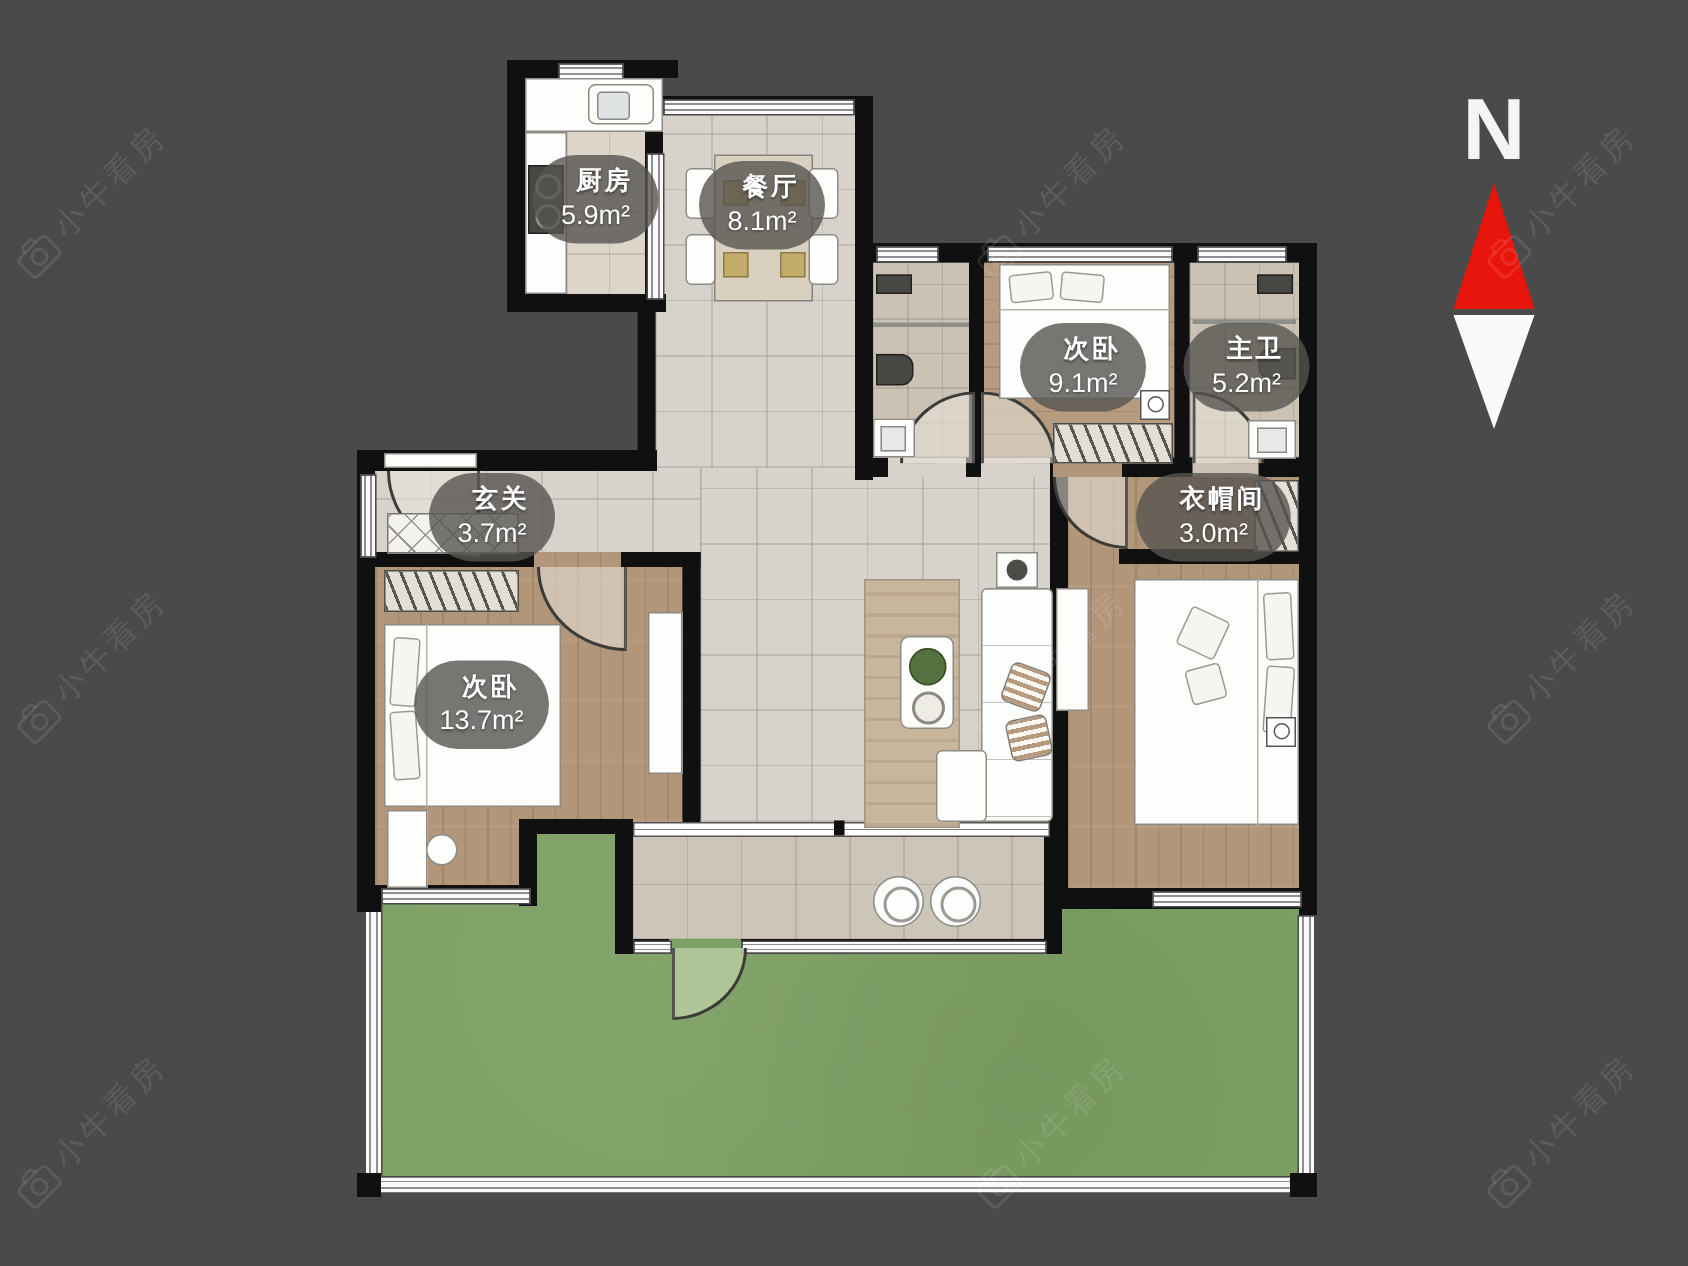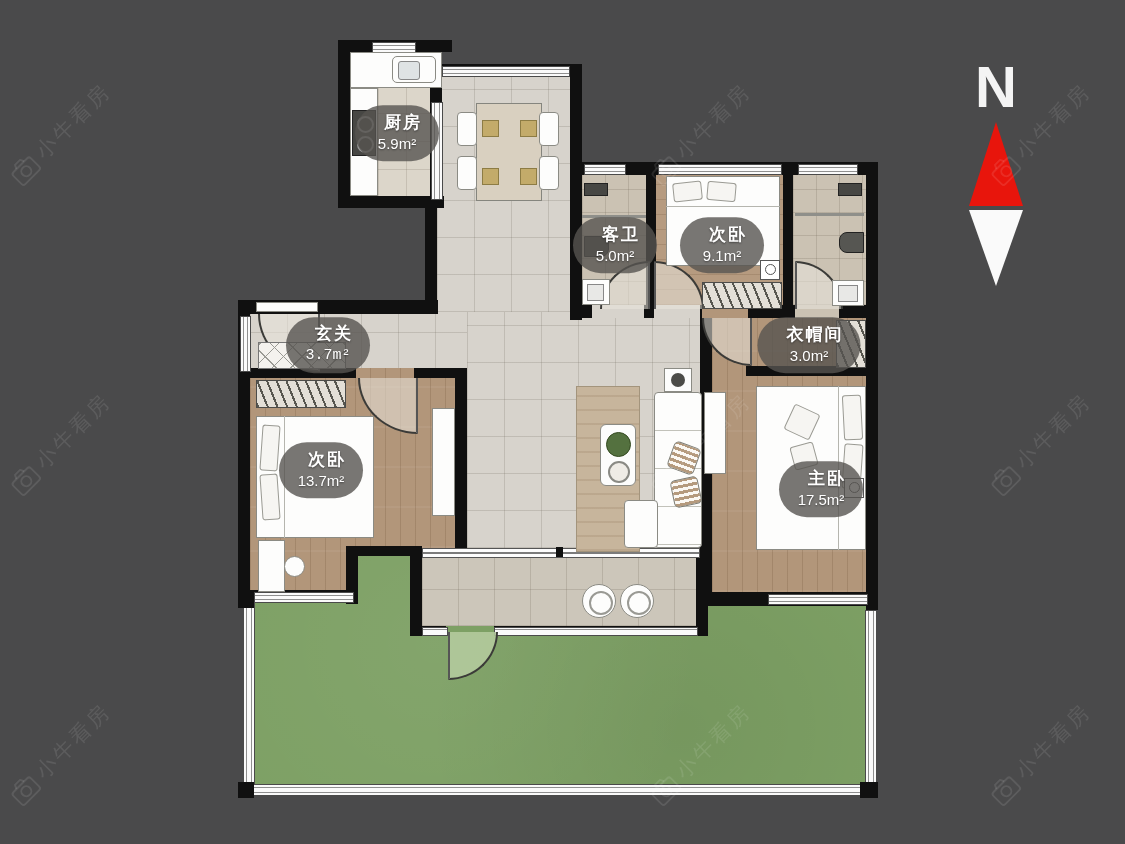--- a/index.html
+++ b/index.html
@@ -54,21 +54,21 @@
   .circle{border-radius:50%;}
   .stripe{background-image:repeating-linear-gradient(0deg,#b59a7d 0 3px,#fbf8f3 3px 6px)!important;}
   .pillow{position:absolute;background:#f6f5f2;border:1px solid #9a9a93;border-radius:3px;}
   .ac{position:absolute;background:#fff;border:1px solid #555;box-sizing:border-box;}
   .ac i{display:block;width:9px;height:9px;border:1.5px solid #555;border-radius:50%;margin:3px auto 0;}
   
   .label{position:absolute;transform:translate(-50%,-50%);background:rgba(86,84,80,.80);
     border-radius:30px;color:#fff;text-align:center;padding:7px 17px;line-height:1.3;
     text-shadow:0 1px 2px rgba(0,0,0,.45);white-space:nowrap;}
   .label .rn{display:block;font-size:17px;font-weight:bold;letter-spacing:2px;margin-left:12px;}
-  .label .ra{display:block;font-size:15px;}
+  .label .ra{display:block;font-size:18px;}
   
   .compass{position:absolute;left:938px;top:58px;width:116px;height:240px;text-align:center;}
   .compass-n{font-size:58px;font-weight:bold;color:#f4f4f4;line-height:1;}
   
   .wm{position:absolute;display:flex;align-items:center;gap:7px;color:rgba(255,255,255,.10);
       font-size:21px;letter-spacing:3px;transform-origin:0 50%;transform:rotate(-45deg);
       white-space:nowrap;pointer-events:none;}
   .wm svg{flex:0 0 auto;}
 </style>
 </head>
@@ -228,43 +228,43 @@
 
   <div class="furn circle" style="left:582px;top:584px;width:34px;height:34px;"></div>
   <div class="abs circle" style="left:589px;top:591px;width:20px;height:20px;border:2px solid #9a9a94;"></div>
   <div class="furn circle" style="left:620px;top:584px;width:34px;height:34px;"></div>
   <div class="abs circle" style="left:627px;top:591px;width:20px;height:20px;border:2px solid #9a9a94;"></div>
 
   <div class="label" style="left:397px;top:133px;">
     <span class="rn">厨房</span>
     <span class="ra">5.9m²</span>
   </div>
-  <div class="label" style="left:615px;top:245px;">
-    <span class="rn">客卫</span>
-    <span class="ra">5.0m²</span>
+  <div class="label" style="left:508px;top:137px;">
+    <span class="rn">餐厅</span>
+    <span class="ra">8.1m²</span>
   </div>
   <div class="label" style="left:722px;top:245px;">
     <span class="rn">次卧</span>
     <span class="ra">9.1m²</span>
   </div>
-  <div class="label" style="left:328px;top:345px;font-family:Liberation Mono, monospace;">
+  <div class="label" style="left:831px;top:245px;">
+    <span class="rn">主卫</span>
+    <span class="ra">5.2m²</span>
+  </div>
+  <div class="label" style="left:328px;top:345px;">
     <span class="rn">玄关</span>
     <span class="ra">3.7m²</span>
   </div>
   <div class="label" style="left:809px;top:345px;">
     <span class="rn">衣帽间</span>
     <span class="ra">3.0m²</span>
   </div>
   <div class="label" style="left:321px;top:470px;">
     <span class="rn">次卧</span>
     <span class="ra">13.7m²</span>
-  </div>
-  <div class="label" style="left:821px;top:489px;">
-    <span class="rn">主卧</span>
-    <span class="ra">17.5m²</span>
   </div>
 
   <div class="compass">
     <div class="compass-n">N</div>
     <svg width="58" height="165" viewBox="0 0 58 165" style="margin-top:6px;">
       <polygon points="29,0 2,84 56,84" fill="#e8150c"></polygon>
       <polygon points="2,88 56,88 29,164" fill="#fafafa"></polygon>
     </svg>
   </div>
 

